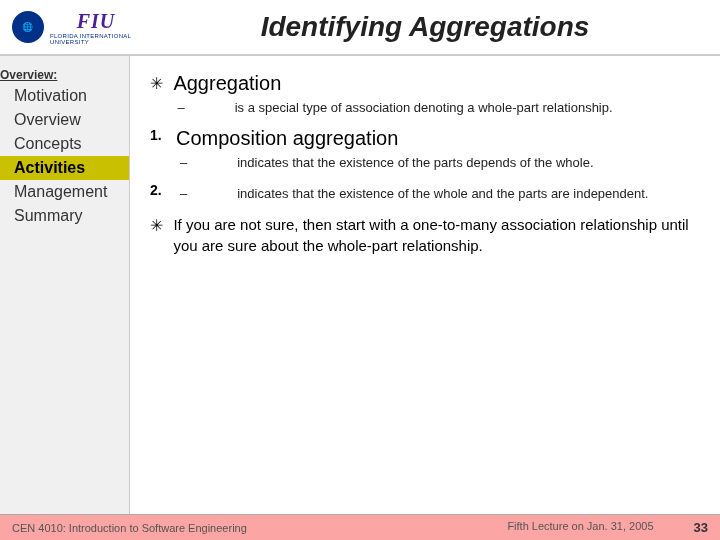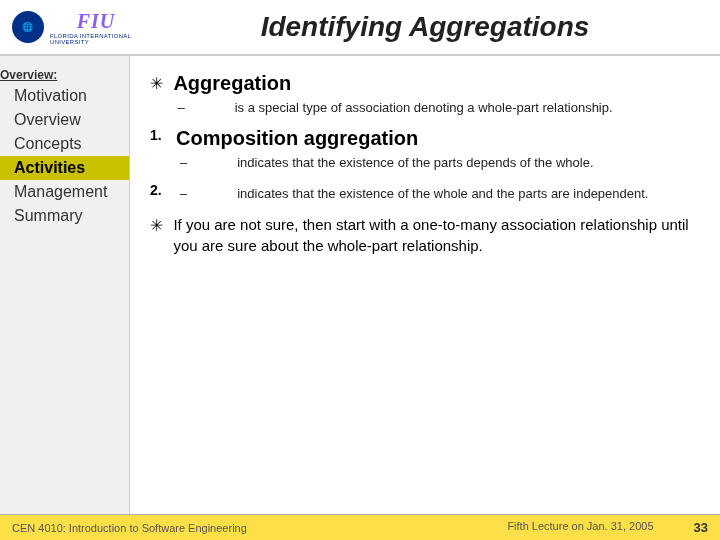--- a/index.html
+++ b/index.html
@@ -100,21 +100,21 @@
       margin-right: 10px;
       margin-top: 0;
       flex-shrink: 0;
       min-width: 16px;
     }
     .bullet-content {
       flex: 1;
     }
     .bullet-heading {
       font-size: 20px;
-      font-weight: bold;
+      font-weight: normal;
       color: #000;
       margin-bottom: 4px;
     }
     .sub-item {
       display: flex;
       align-items: flex-start;
       margin-left: 4px;
       margin-top: 3px;
       font-size: 13px;
       color: #222;
@@ -138,42 +138,42 @@
 
     
     .footer {
       display: flex;
       justify-content: space-between;
       align-items: center;
       border-top: 1px solid #aaa;
       padding: 3px 12px;
       font-size: 11px;
       color: #555;
-      background: #fde047;
+      background: #fca5a5;
       height: 26px;
     }
     .footer-right {
       display: flex;
       gap: 40px;
     }
     .page-number {
       font-size: 13px;
       font-weight: bold;
       color: #333;
     }
 
     .logo-fiu {
       display: flex;
       flex-direction: column;
       align-items: center;
     }
     .fiu-text {
       font-size: 20px;
       font-weight: bold;
-      color: #8b5cf6;
+      color: #4c1d95;
       font-style: italic;
       letter-spacing: 1px;
       font-family: 'Times New Roman', serif;
     }
     .fiu-full {
       font-size: 6px;
       color: #003087;
       letter-spacing: 0.3px;
     }
     .logo-circle {

